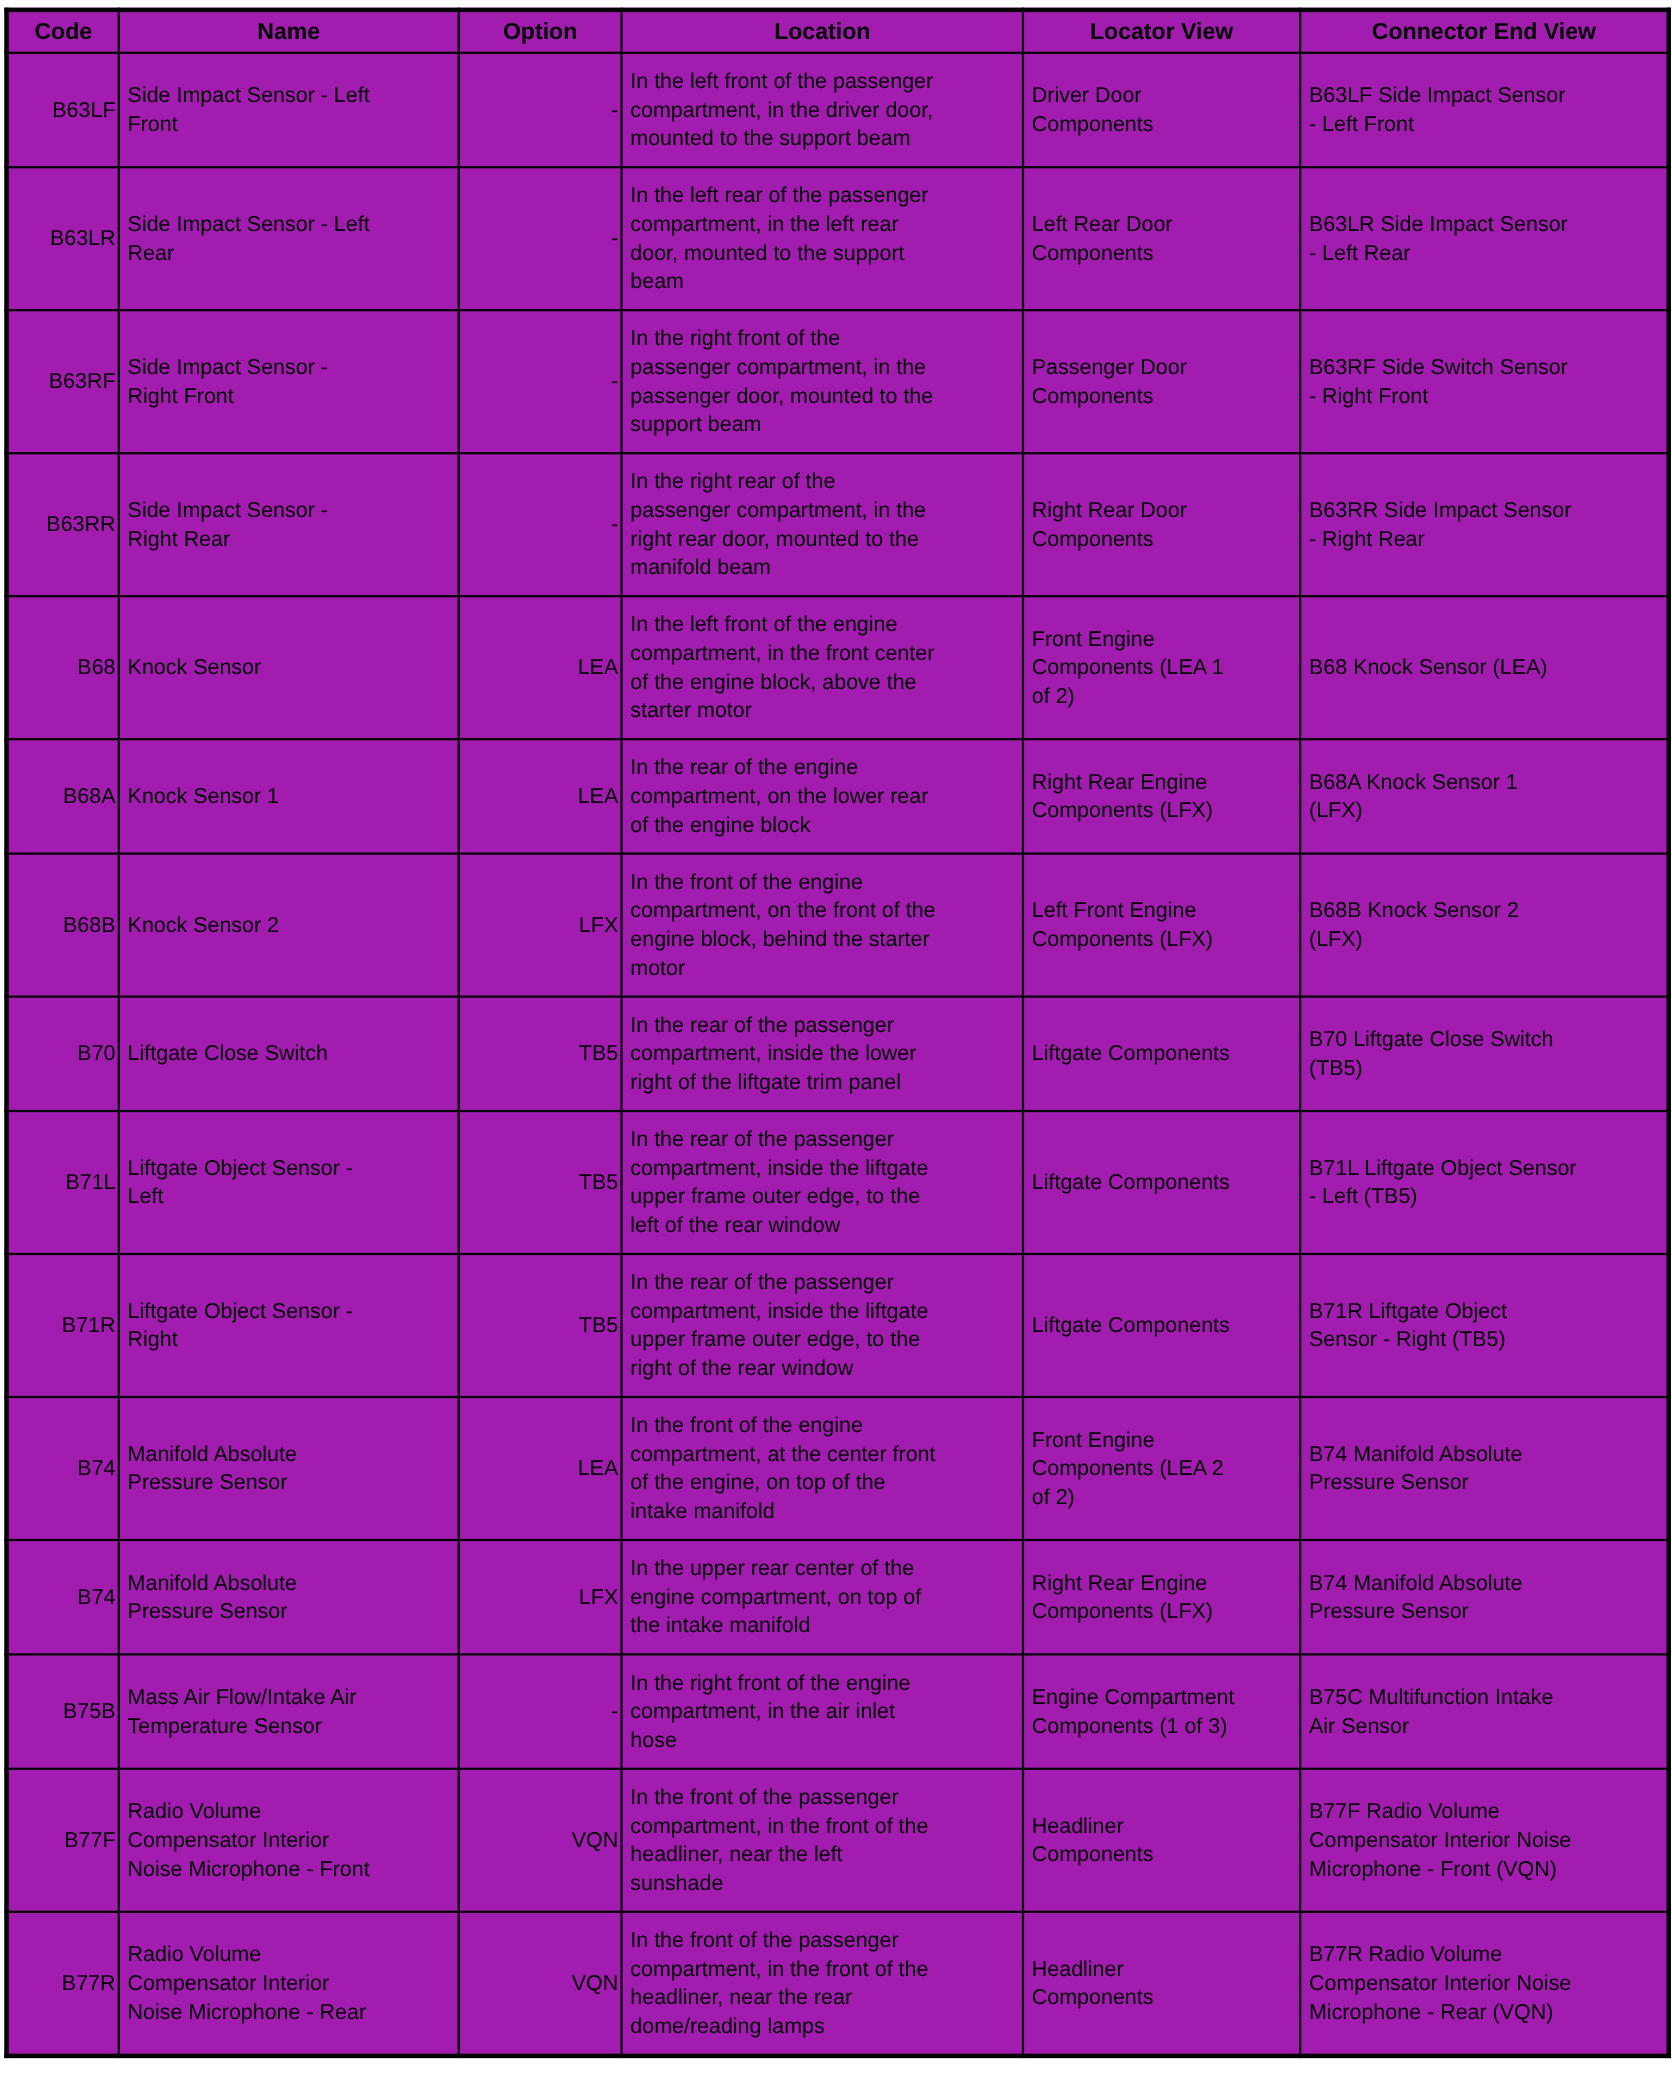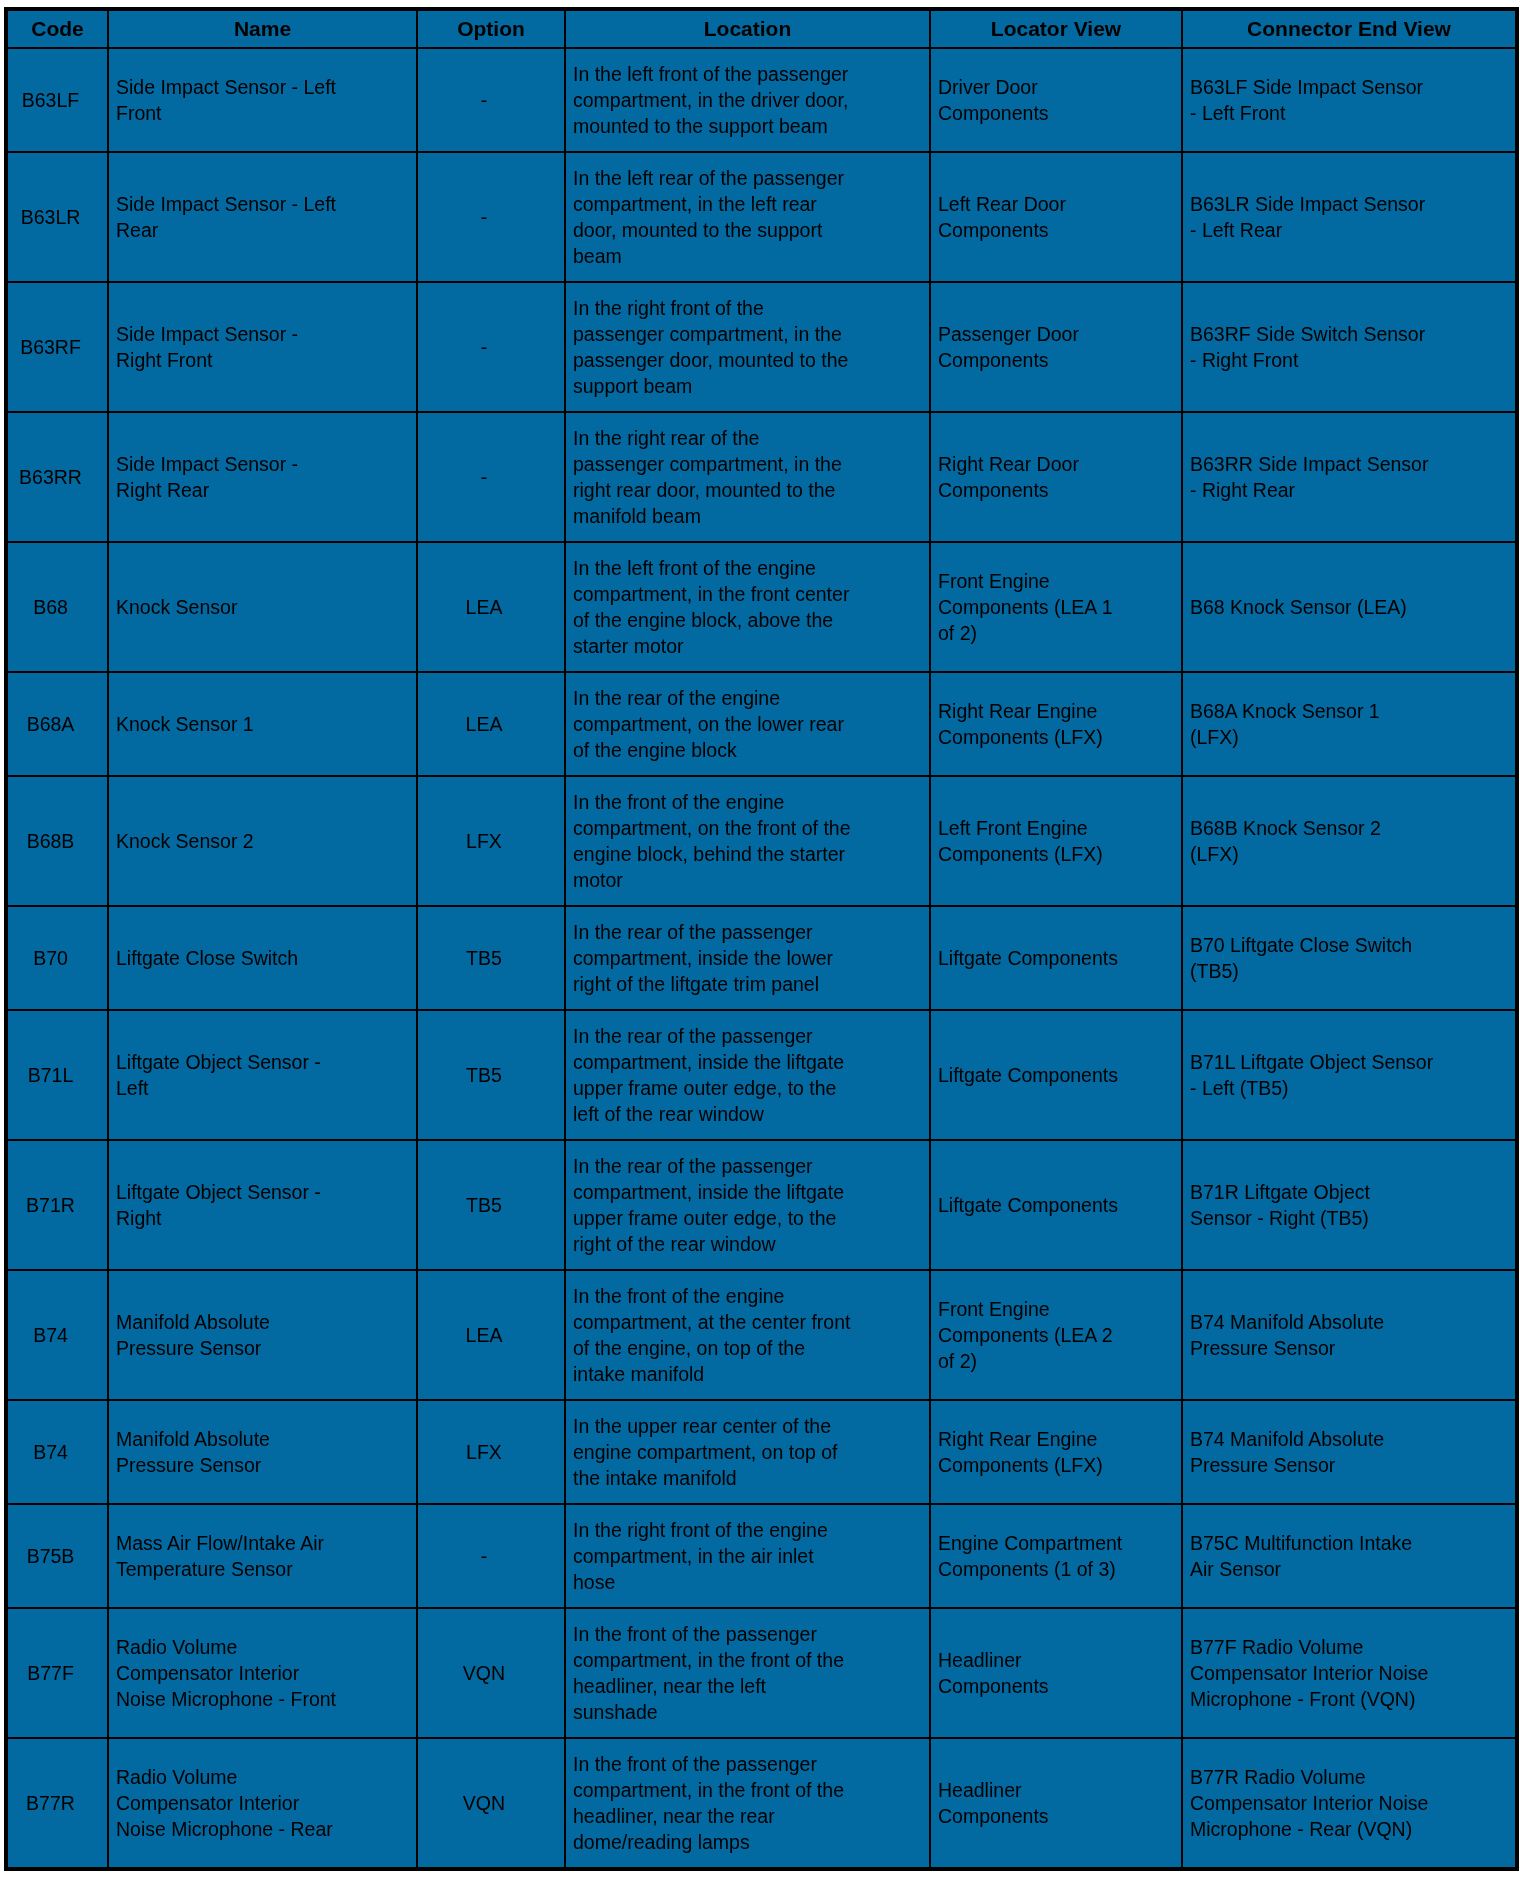--- a/index.html
+++ b/index.html
@@ -14,44 +14,44 @@
     color: #000;
   }
   .page {
     padding: 7px 4px 12px 4px;
   }
   table.connector-table {
     border-collapse: collapse;
     table-layout: fixed;
     width: 1511px;
     border: 4px solid #000;
-    background: #0369a1;
+    background: #a21caf;
   }
   th {
     border: 2px solid #000;
     font-size: 21px;
     font-weight: bold;
     text-align: center;
     padding: 5px 2px;
     line-height: 26px;
     white-space: pre-line;
   }
   td {
     border: 2px solid #000;
     font-size: 19.5px;
     line-height: 26px;
     vertical-align: middle;
     padding: 12px 6px 12px 7px;
     white-space: pre-line;
     overflow: hidden;
   }
   td.col-code, td.col-option {
-    text-align: center;
+    text-align: right;
     padding-left: 2px;
-    padding-right: 16px;
+    padding-right: 2px;
   }
   td.col-name, td.col-location, td.col-locator_view, td.col-connector_end_view {
     text-align: left;
   }
 </style>
 </head>
 <body>
 
 <div class="page">
   <table class="connector-table">

